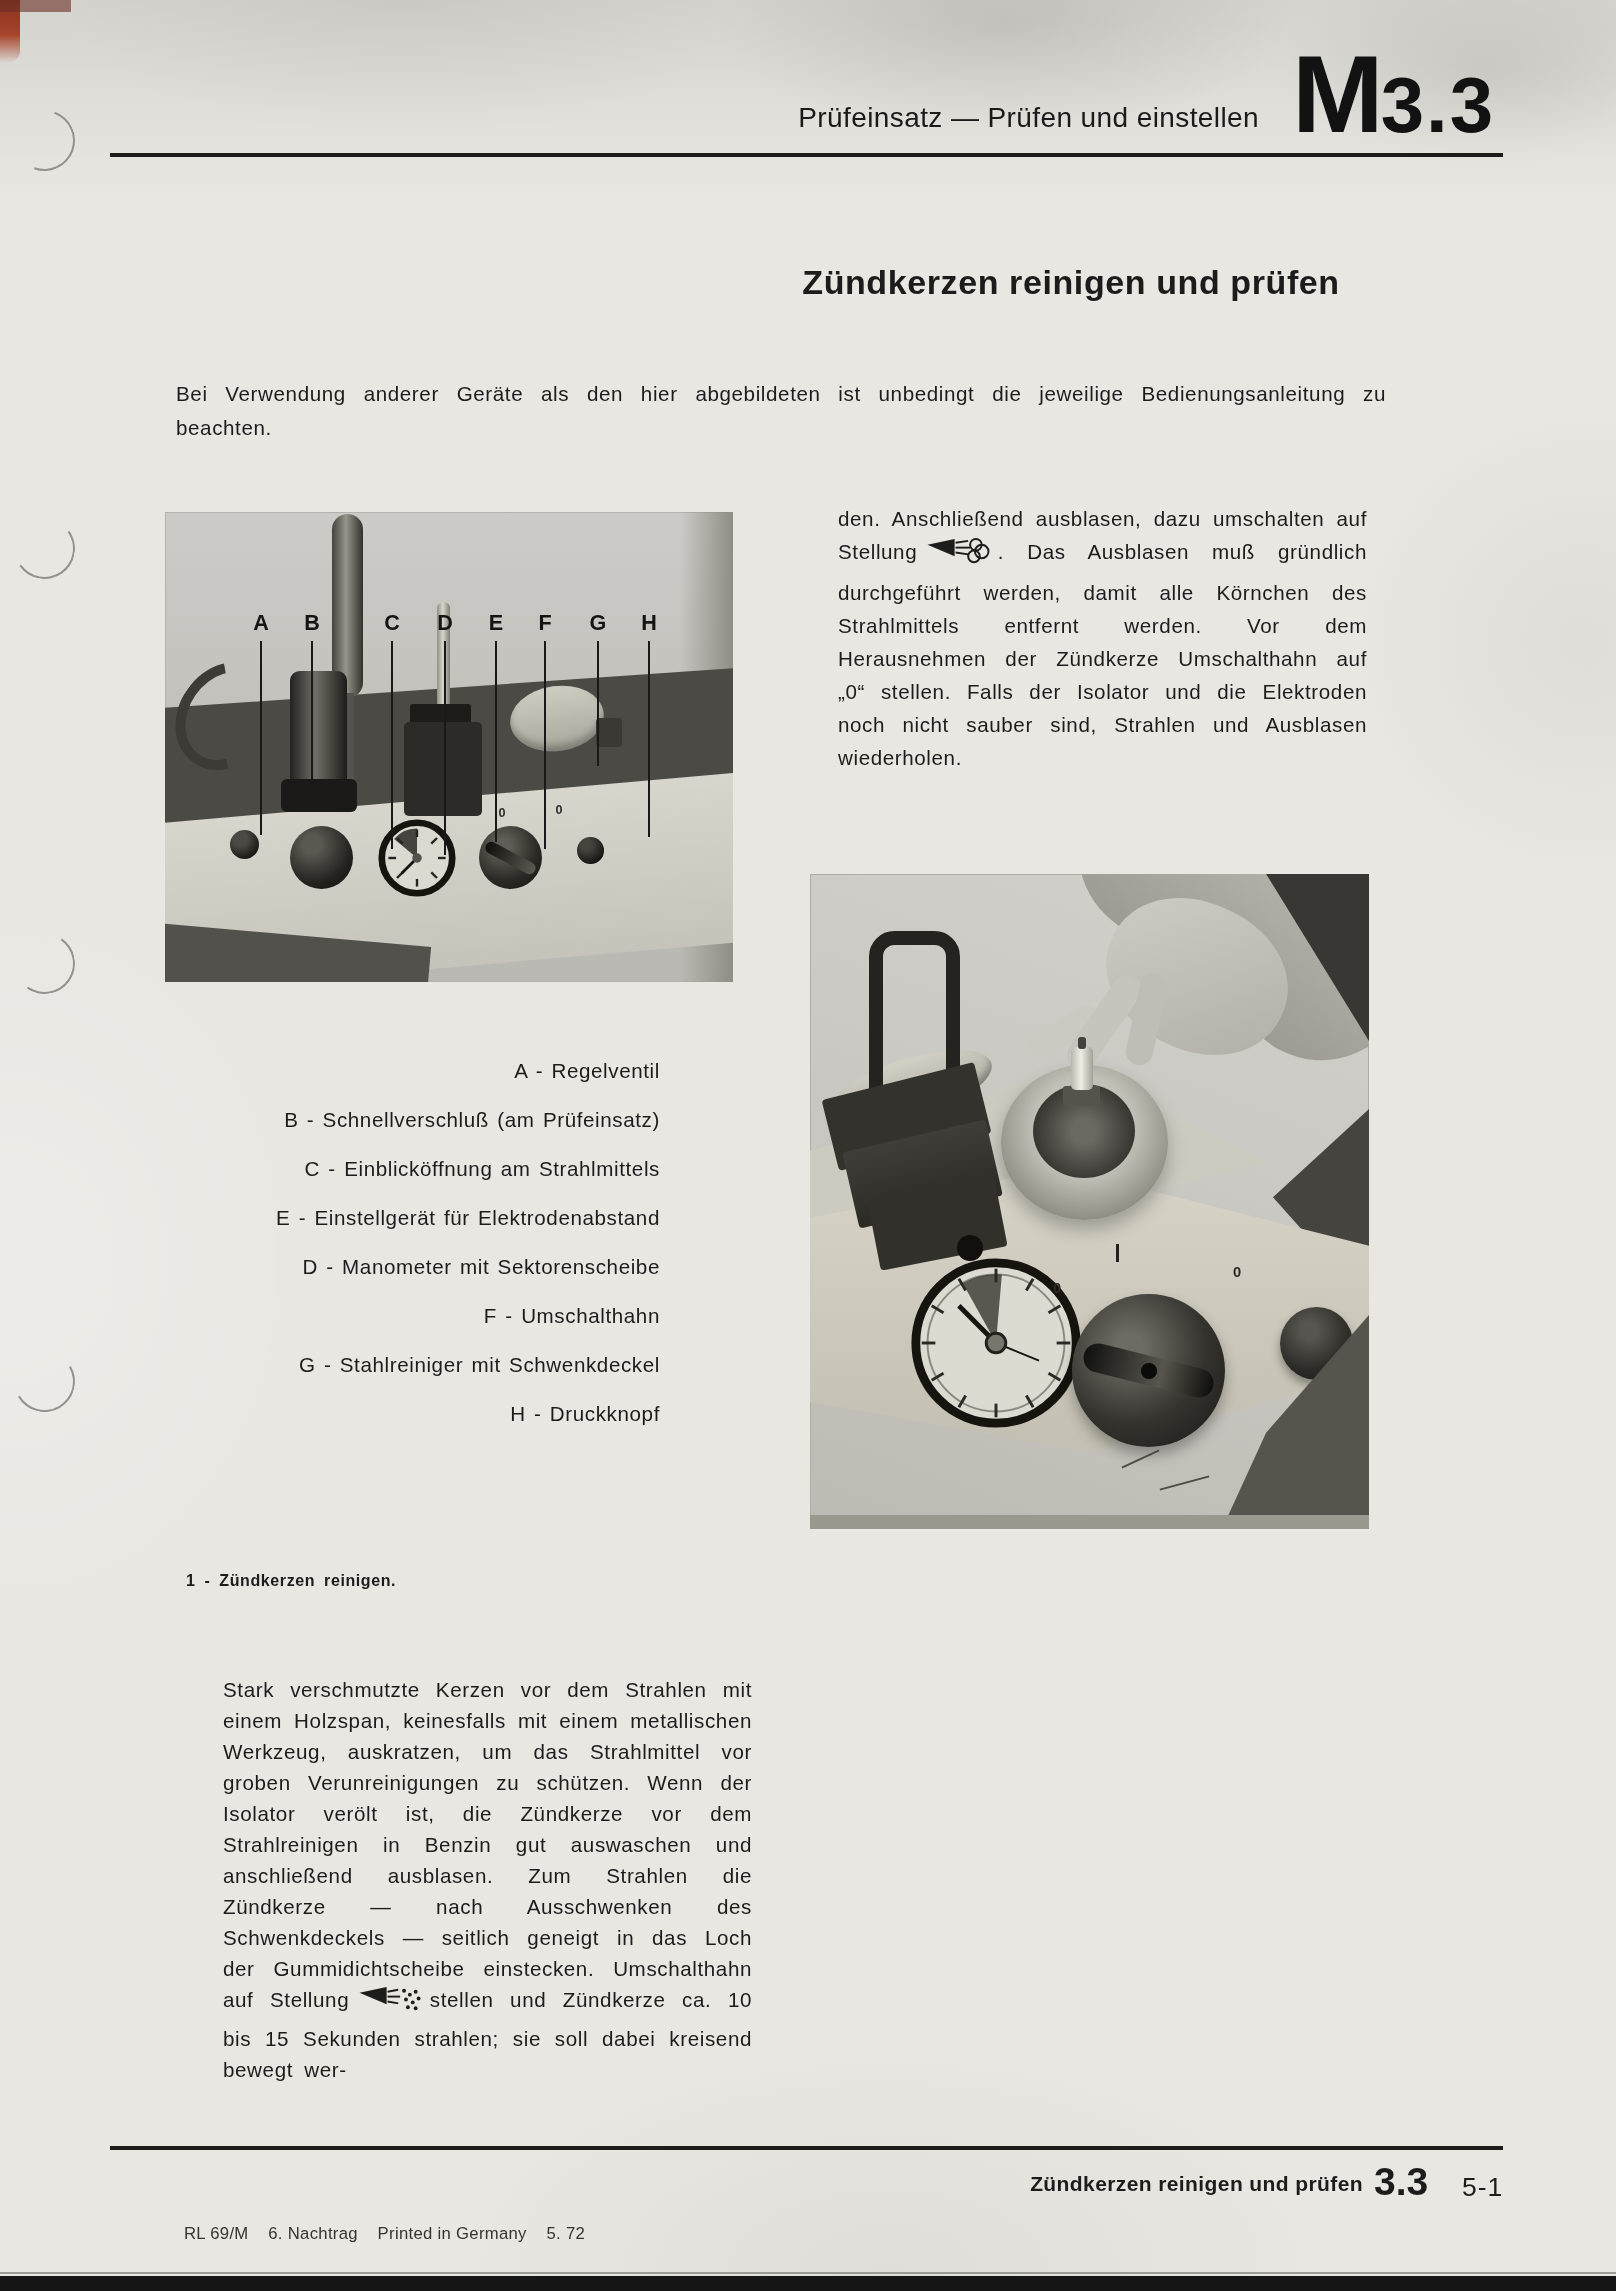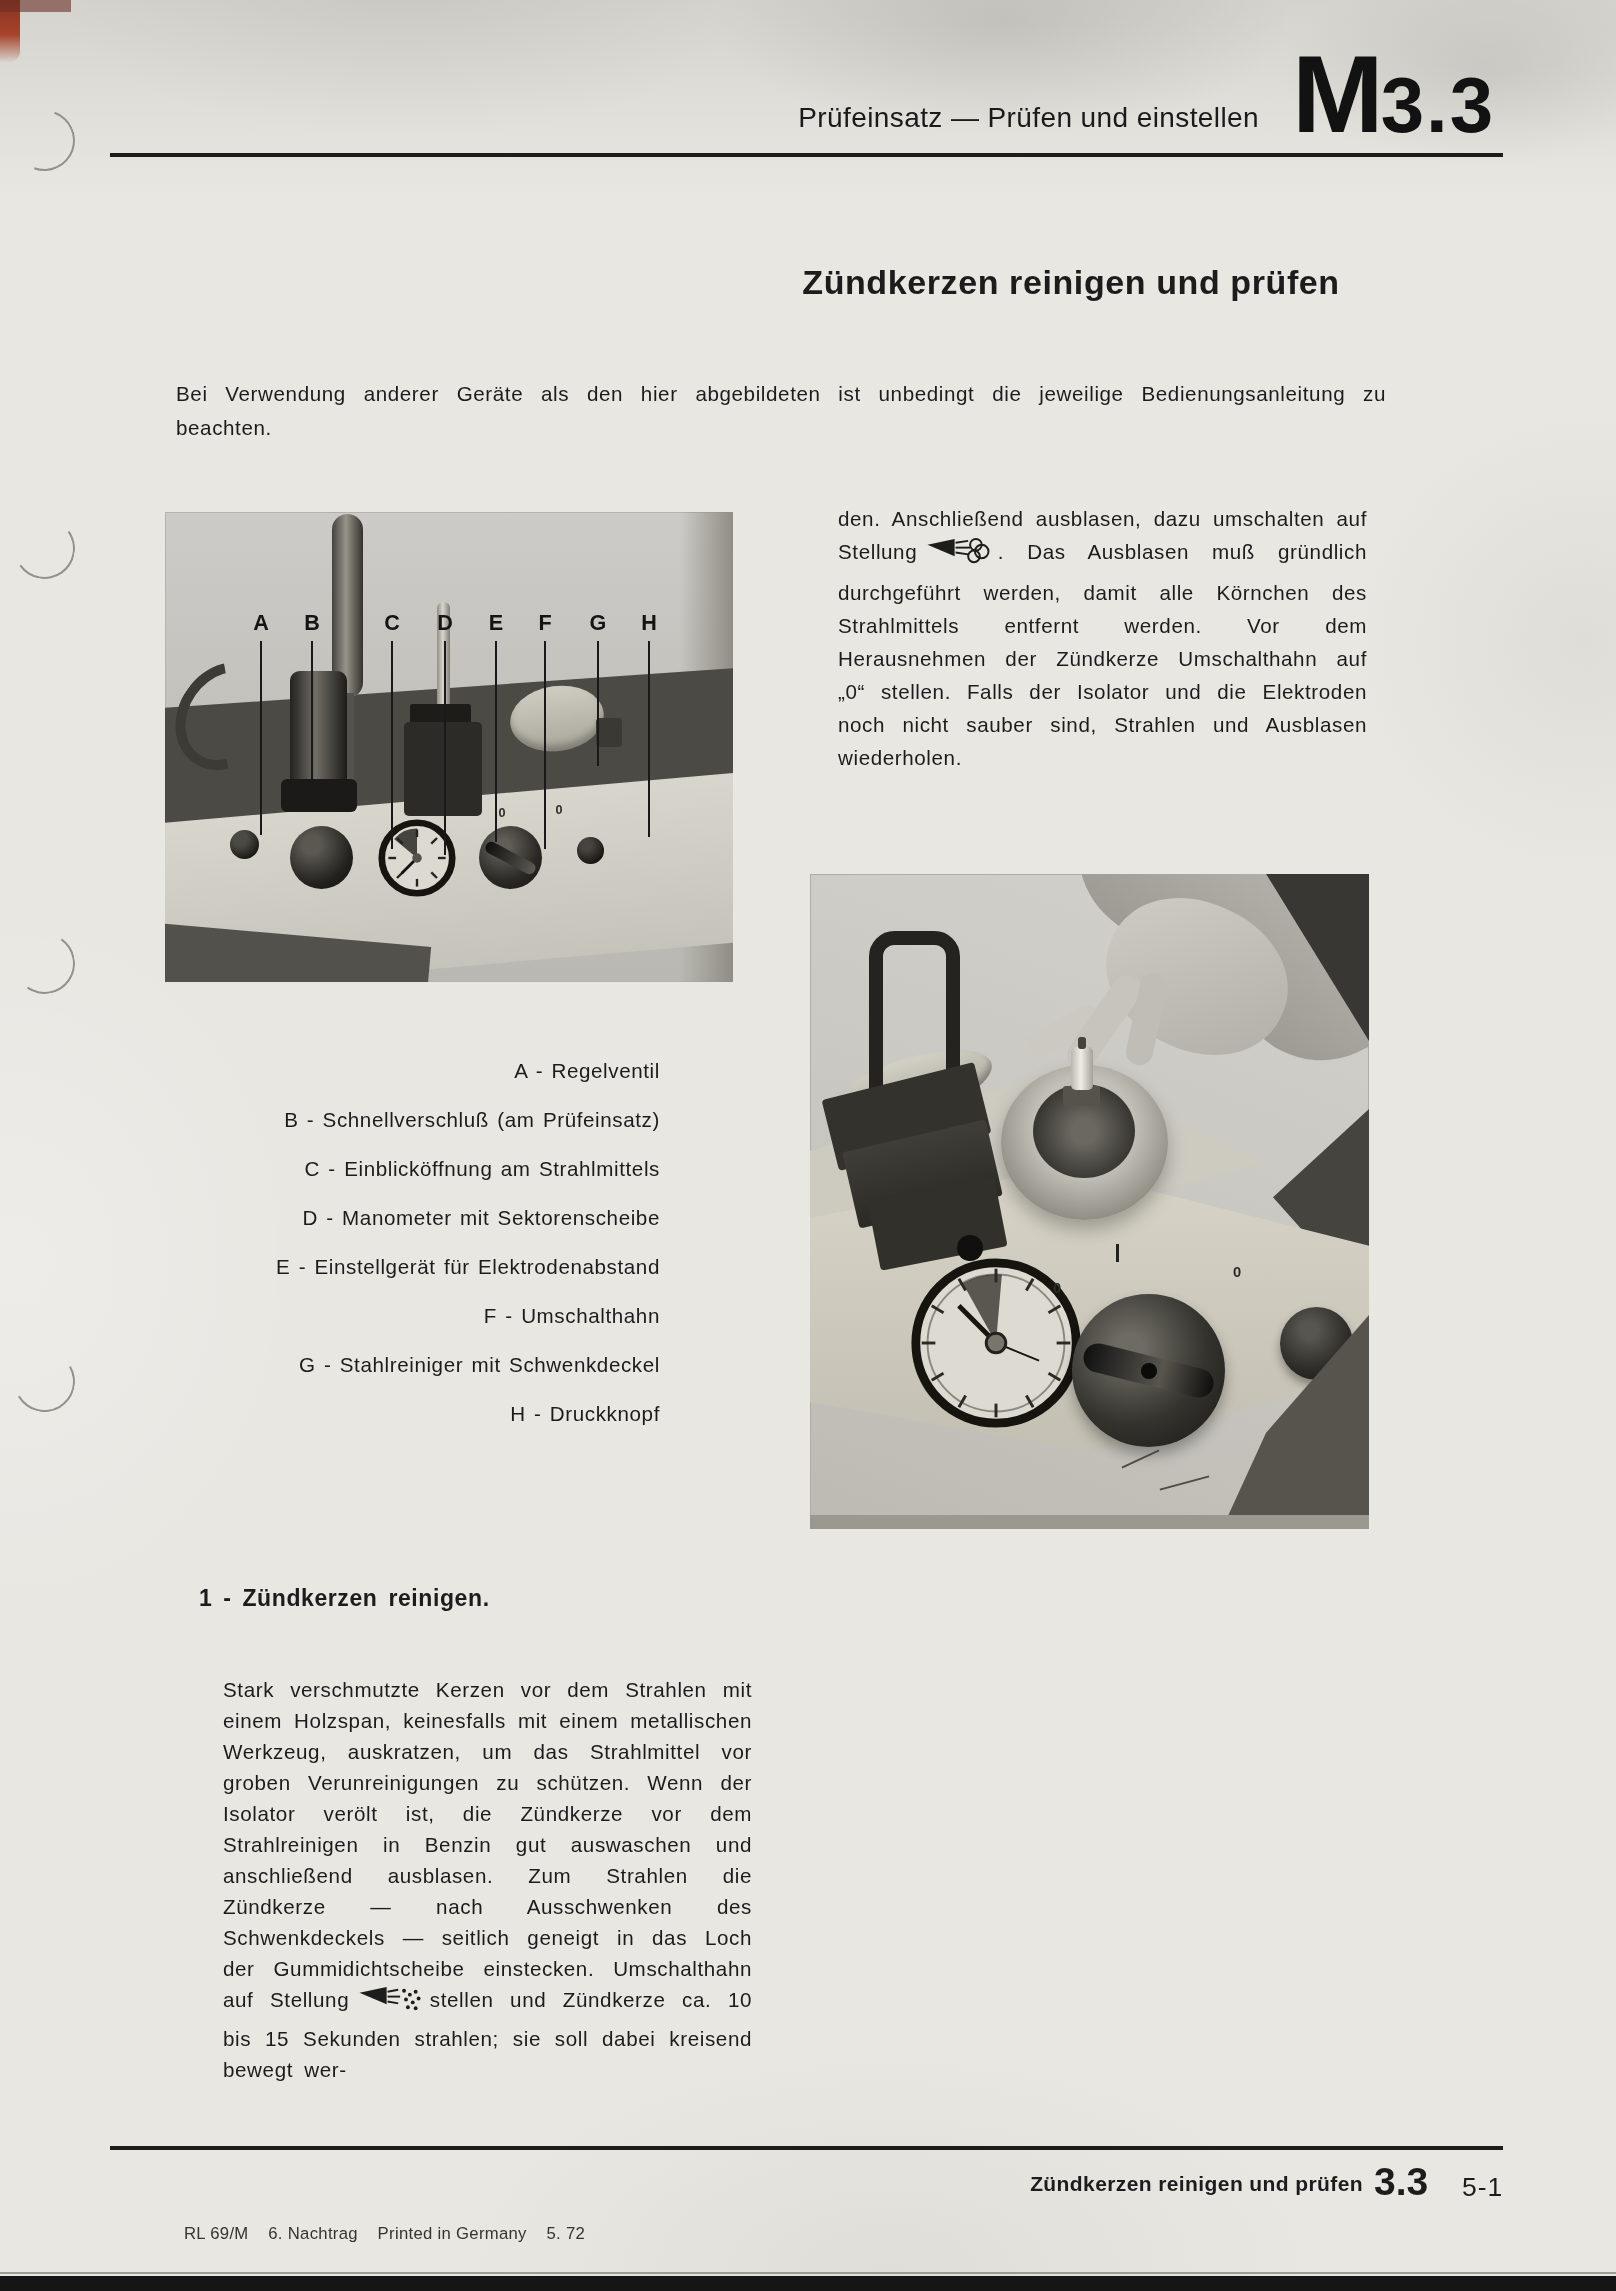--- a/index.html
+++ b/index.html
@@ -30,22 +30,22 @@
   .intro{position:absolute;left:176px;top:377px;width:1210px;margin:0;
     font-size:20.6px;line-height:34px;font-weight:400;letter-spacing:0.6px;word-spacing:4.9px;
     text-align:justify;}
   .right-col{position:absolute;left:838px;top:502px;width:529px;margin:0;
     font-size:20.6px;line-height:33px;font-weight:500;letter-spacing:0.6px;word-spacing:4.9px;
     text-align:justify;}
   .body-col{position:absolute;left:223px;top:1674px;width:529px;margin:0;
     font-size:20.6px;line-height:31px;font-weight:500;letter-spacing:0.6px;word-spacing:4.9px;
     text-align:justify;}
   .sym{display:inline-block;vertical-align:-7.8px;margin:0 7.8px;}
-  .sec-heading{position:absolute;left:182px;top:1568px;margin:17px;
-    font-size:23px;font-weight:700;letter-spacing:0.6px;word-spacing:3.9px;}
+  .sec-heading{position:absolute;left:182px;top:1568px;margin:4px;
+    font-size:16px;font-weight:700;letter-spacing:0.6px;word-spacing:3.9px;}
   
   .legend{position:absolute;left:276px;top:1059px;text-align:right;}
   .legend-item{height:49px;font-size:20.6px;font-weight:500;letter-spacing:0.6px;word-spacing:2px;}
   
   .punch{position:absolute;left:13.7px;width:57px;height:57px;border:2.9px solid #92918b;
     border-radius:50%;border-top-color:transparent;border-left-color:transparent;}
   
   .fig1{position:absolute;left:165px;top:512px;width:568px;height:470px;overflow:hidden;
     background:linear-gradient(180deg,#cccbc7,#c3c2bd 40%,#b9b8b2);box-shadow:0 0 0 1px #b3b2ac inset;}
   .fig-label{position:absolute;top:98px;transform:translateX(-50%);
@@ -165,22 +165,22 @@
           <circle cx="52" cy="9" r="6"></circle>
             <circle cx="58" cy="16" r="7"></circle>
             <circle cx="50" cy="21" r="6"></circle>
         </g>
         </svg></span><span>. Das Ausblasen muß gründlich durchgeführt werden, damit alle Körnchen des Strahlmittels entfernt werden. Vor dem Herausnehmen der Zündkerze Umschalthahn auf „0“ stellen. Falls der Isolator und die Elektroden noch nicht sauber sind, Strahlen und Ausblasen wiederholen.</span></p>
 
   <div class="legend">
     <div class="legend-item">A - Regelventil</div>
     <div class="legend-item">B - Schnellverschluß (am Prüfeinsatz)</div>
     <div class="legend-item">C - Einblicköffnung am Strahlmittels</div>
+    <div class="legend-item">E - Einstellgerät für Elektrodenabstand</div>
     <div class="legend-item">D - Manometer mit Sektorenscheibe</div>
-    <div class="legend-item">E - Einstellgerät für Elektrodenabstand</div>
     <div class="legend-item">F - Umschalthahn</div>
     <div class="legend-item">G - Stahlreiniger mit Schwenkdeckel</div>
     <div class="legend-item">H - Druckknopf</div>
   </div>
 
   <div class="fig2">
 
     <div class="abs" style="left:251px;top:-59px;width:372px;height:186px;border-radius:88px;background:linear-gradient(180deg,#b9b7b0,#9d9b93);transform:rotate(38deg);"></div>
     <div class="abs" style="left:412px;top:0;width:147px;height:167px;clip-path:polygon(30% 0,100% 0,100% 100%);background:#383733;"></div>
     <div class="abs" style="left:463px;top:235px;width:96px;height:196px;clip-path:polygon(100% 0,100% 100%,0 45%);background:#45443f;"></div>

